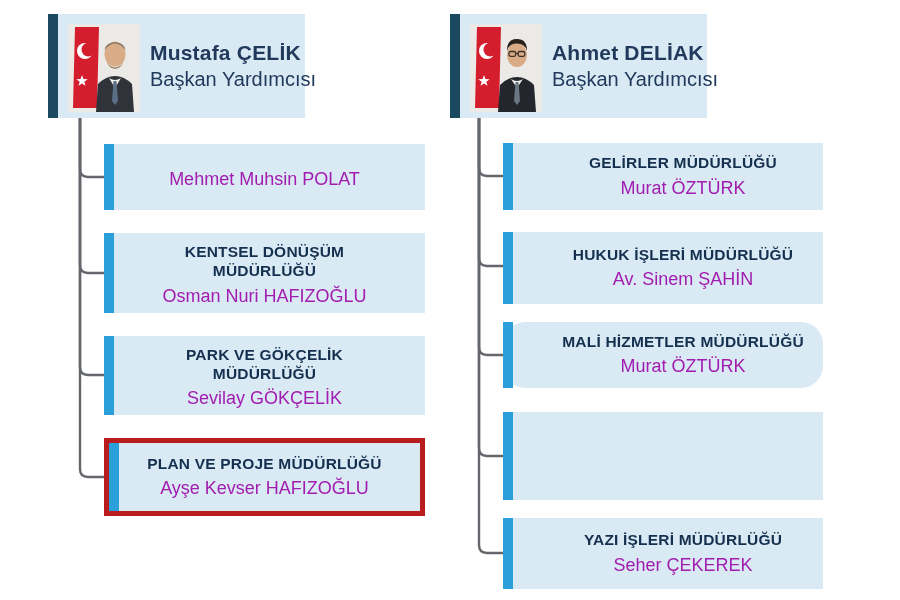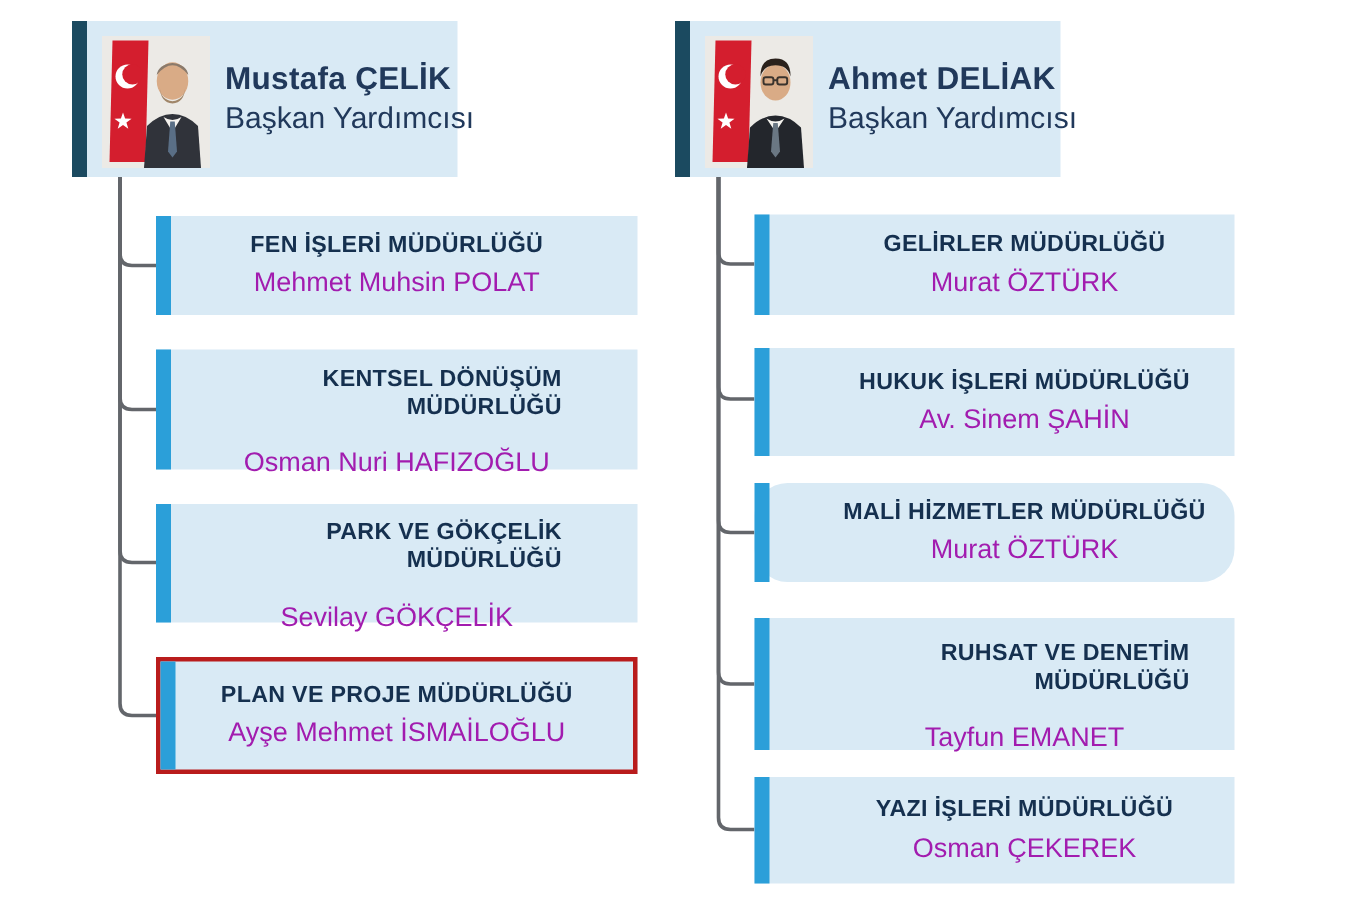--- a/index.html
+++ b/index.html
@@ -81,22 +81,22 @@
     font-weight: bold;
     color: #15304f;
     line-height: 1.22;
     letter-spacing: 0.2px;
   }
   .dept-manager {
     font-size: 18px;
     color: #a21caf;
     margin-top: 5px;
   }
-  .wrap2 .dept-title { max-width: 220px; margin: 17px auto; text-align: right; }
-  .dept.selected { border: 3px solid #b91c1c; }
+  .wrap2 .dept-title { max-width: 220px; margin: 4px auto; }
+  .dept.selected { border: 5px solid #b91c1c; }
   
   .col-l { left: 104px; width: 321px; }
   .l0 { top: 144px; height: 66px; }
   .l1 { top: 233px; height: 80px; }
   .l2 { top: 336px; height: 79px; }
   .l3 { top: 438px; height: 78px; }
   
   .col-r { left: 503px; width: 320px; padding-left: 40px; }
   .r0 { top: 143px; height: 67px; }
   .r1 { top: 232px; height: 72px; }
@@ -179,21 +179,20 @@
     </div>
     <div class="head-text">
       <div class="head-name">Ahmet DELİAK</div>
       <div class="head-title">Başkan Yardımcısı</div>
     </div>
   </div>
 
   <div class="dept col-l l0">
     <div class="bar"></div>
     <div class="dept-text">
-      <div class="dept-title">FEN İŞLERİ MÜDÜRLÜĞÜ</div>
       <div class="dept-manager">Mehmet Muhsin POLAT</div>
     </div>
   </div>
 
   <div class="dept col-l l1 wrap2">
     <div class="bar"></div>
     <div class="dept-text">
       <div class="dept-title">KENTSEL DÖNÜŞÜM MÜDÜRLÜĞÜ</div>
       <div class="dept-manager">Osman Nuri HAFIZOĞLU</div>
     </div>
@@ -204,21 +203,21 @@
     <div class="dept-text">
       <div class="dept-title">PARK VE GÖKÇELİK MÜDÜRLÜĞÜ</div>
       <div class="dept-manager">Sevilay GÖKÇELİK</div>
     </div>
   </div>
 
   <div class="dept col-l l3 selected">
     <div class="bar"></div>
     <div class="dept-text">
       <div class="dept-title">PLAN VE PROJE MÜDÜRLÜĞÜ</div>
-      <div class="dept-manager">Ayşe Mehmet İSMAİLOĞLU</div>
+      <div class="dept-manager">Ayşe Kevser HAFIZOĞLU</div>
     </div>
   </div>
 
   <div class="dept col-r r0">
     <div class="bar"></div>
     <div class="dept-text">
       <div class="dept-title">GELİRLER MÜDÜRLÜĞÜ</div>
       <div class="dept-manager">Murat ÖZTÜRK</div>
     </div>
   </div>
@@ -234,27 +233,23 @@
   <div class="dept col-r r2">
     <div class="bar"></div>
     <div class="dept-text">
       <div class="dept-title">MALİ HİZMETLER MÜDÜRLÜĞÜ</div>
       <div class="dept-manager">Murat ÖZTÜRK</div>
     </div>
   </div>
 
   <div class="dept col-r r3 wrap2">
     <div class="bar"></div>
-    <div class="dept-text">
-      <div class="dept-title">RUHSAT VE DENETİM MÜDÜRLÜĞÜ</div>
-      <div class="dept-manager">Tayfun EMANET</div>
-    </div>
   </div>
 
   <div class="dept col-r r4">
     <div class="bar"></div>
     <div class="dept-text">
       <div class="dept-title">YAZI İŞLERİ MÜDÜRLÜĞÜ</div>
-      <div class="dept-manager">Osman ÇEKEREK</div>
+      <div class="dept-manager">Seher ÇEKEREK</div>
     </div>
   </div>
 
 </div>
 
 </body></html>

